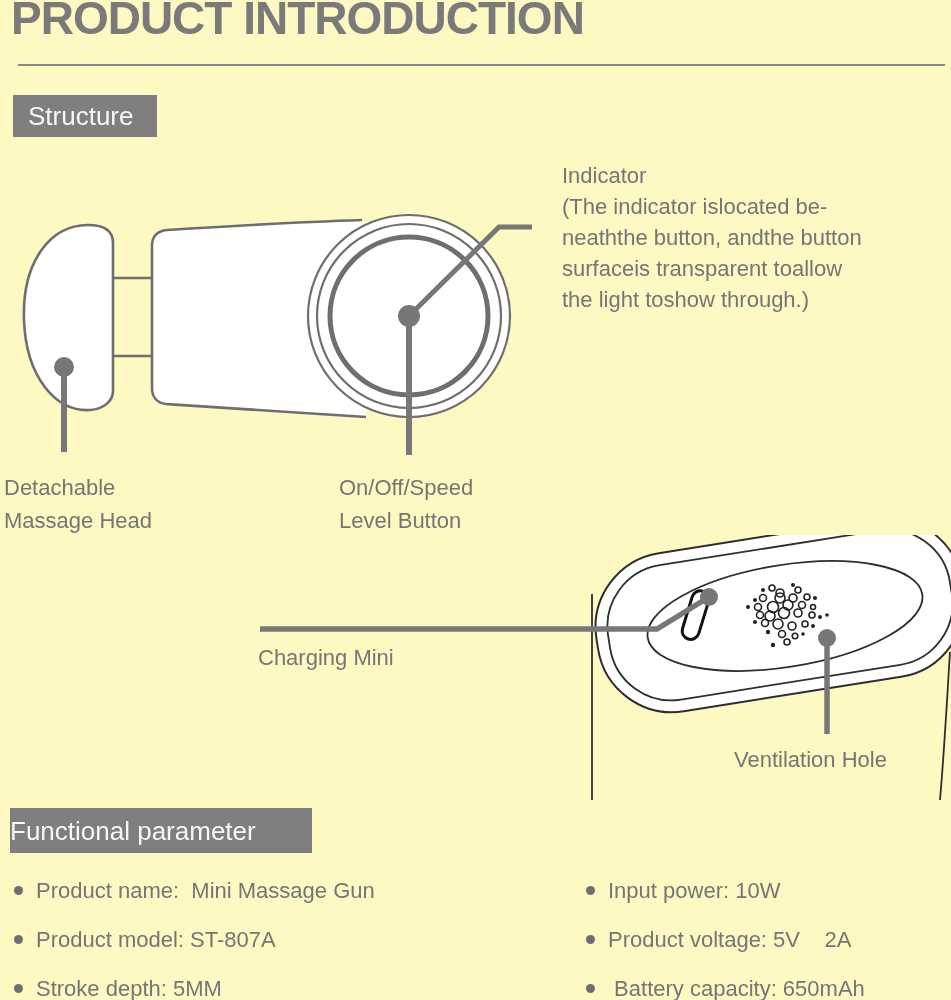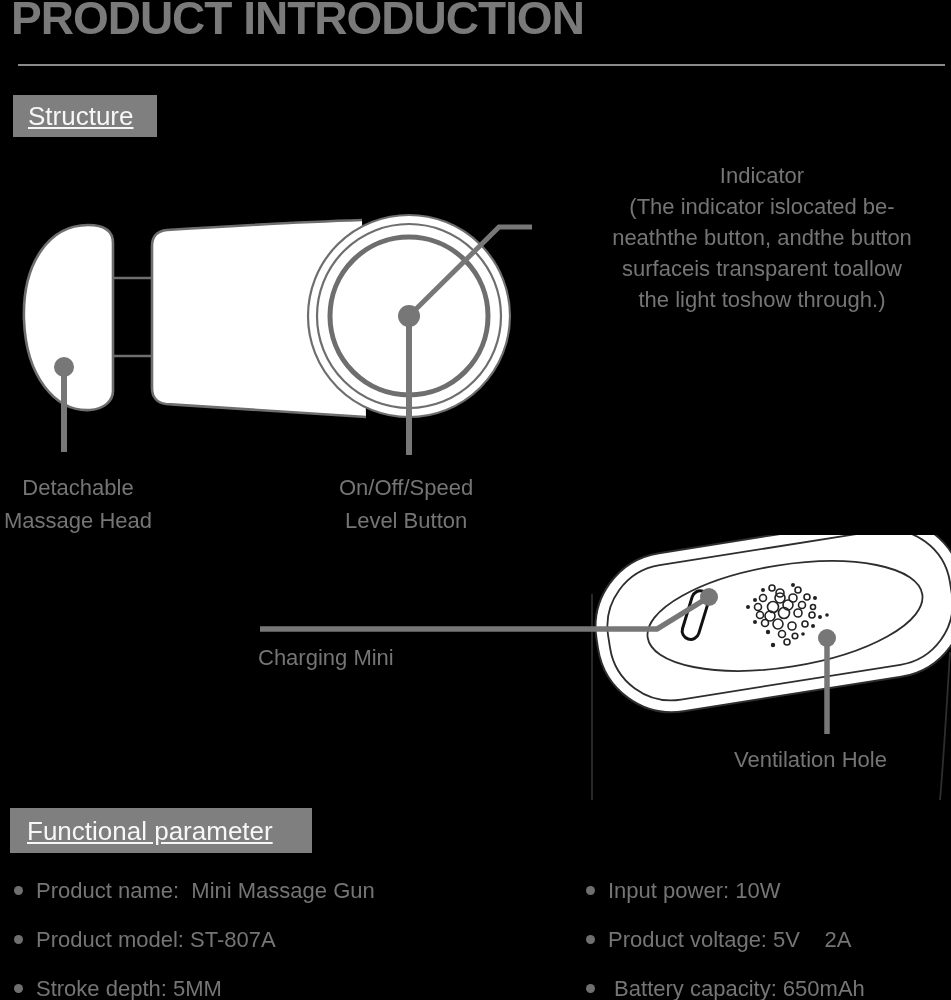--- a/index.html
+++ b/index.html
@@ -1,26 +1,26 @@
 <!DOCTYPE html>
 <html><head>
 <meta charset="utf-8">
 <style>
   html,body{margin:0;padding:0;background:#ffffff;}
-  #page{position:relative;width:951px;height:1000px;background:#000000;overflow:hidden;
-        font-family:"Liberation Sans","DejaVu Sans",sans-serif;text-align:center;}
+  #page{position:relative;width:951px;height:1000px;background:#fef9c3;overflow:hidden;
+        font-family:"Liberation Sans","DejaVu Sans",sans-serif;}
 
   .page-title{position:absolute;left:11px;top:-6px;margin:0;
               font-size:46px;font-weight:bold;letter-spacing:-1px;color:#7a7a7a;line-height:1.05;}
   .title-rule{position:absolute;left:18px;top:64px;width:927px;height:2px;background:#8a8a8a;}
 
   .section-badge{position:absolute;background:#7f7f7f;color:#f7f7f7;
-                 font-size:26px;line-height:1;display:flex;align-items:center;text-decoration:underline;}
+                 font-size:26px;line-height:1;display:flex;align-items:center;}
   .badge-structure{left:13px;top:95px;width:144px;height:42px;padding-left:15px;box-sizing:border-box;}
-  .badge-functional{left:10px;top:808px;width:302px;height:45px;padding-left:17px;box-sizing:border-box;}
+  .badge-functional{left:10px;top:808px;width:302px;height:45px;box-sizing:border-box;}
 
   .anno{position:absolute;color:#757575;font-size:22px;white-space:pre-line;}
   .anno-indicator{left:562px;top:160px;width:400px;line-height:31px;}
   .anno-head{left:4px;top:471px;line-height:33px;}
   .anno-button{left:327px;top:471px;line-height:33px;margin-left:12px;}
   .anno-charging{left:258px;top:644px;line-height:28px;}
   .anno-vent{left:718px;top:746px;line-height:28px;margin-left:16px;}
 
   svg{position:absolute;display:block;}
   .svg-gun{left:0;top:180px;}

